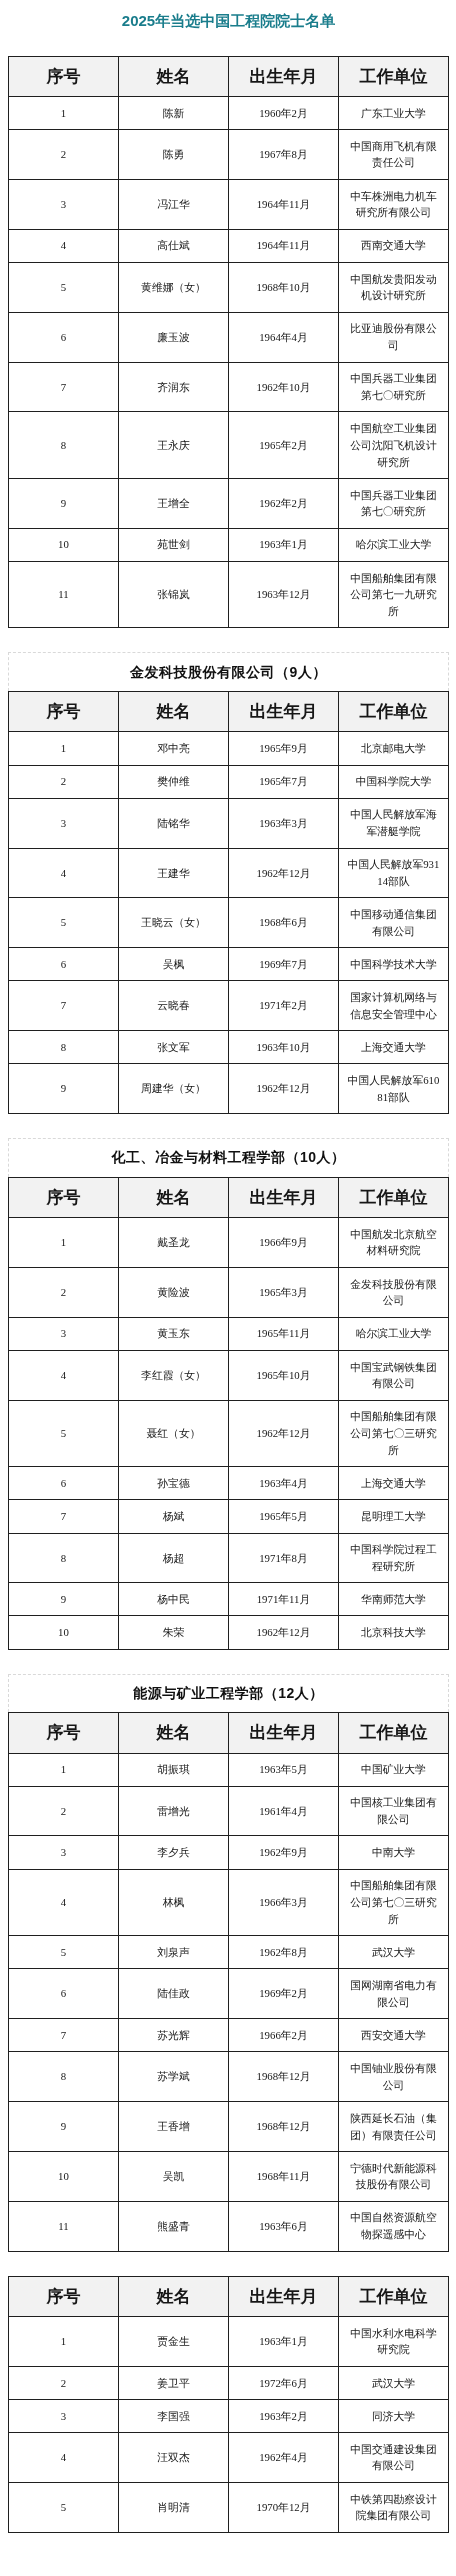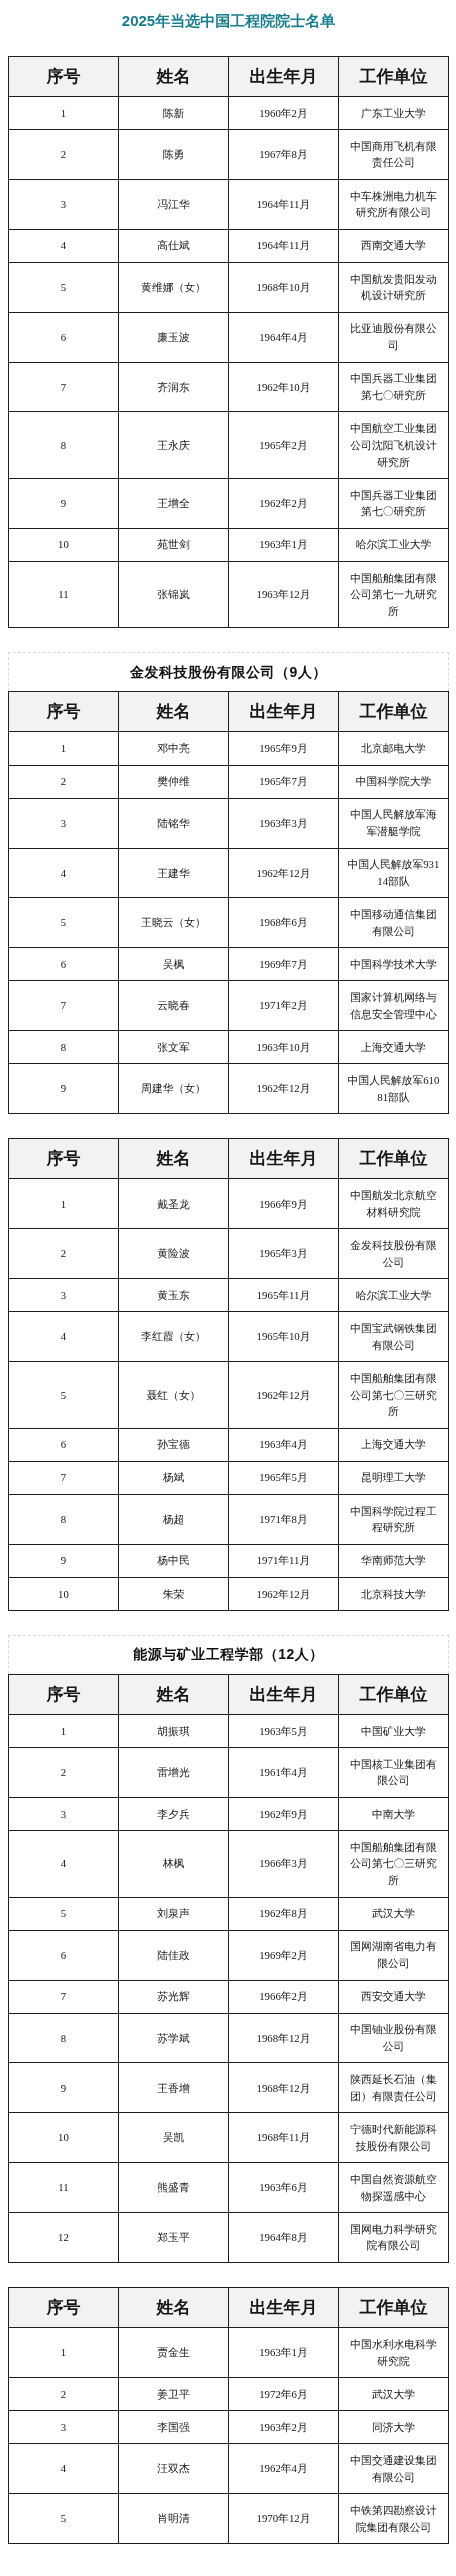--- a/index.html
+++ b/index.html
@@ -212,20 +212,21 @@
             <tr>
               <td>9</td>
               <td>周建华（女）</td>
               <td>1962年12月</td>
               <td>中国人民解放军61081部队</td>
             </tr>
           </tbody>
         </table>
       </div>
       <div class="section">
+        <div class="section-title-box"><span class="section-title">化工、冶金与材料工程学部（10人）</span></div>
         <table class="roster">
           <thead>
             <tr>
               <th style="width: 25%;">序号</th>
               <th style="width: 25%;">姓名</th>
               <th style="width: 25%;">出生年月</th>
               <th style="width: 25%;">工作单位</th>
             </tr>
           </thead>
           <tbody>
@@ -362,26 +363,20 @@
               <td>10</td>
               <td>吴凯</td>
               <td>1968年11月</td>
               <td>宁德时代新能源科技股份有限公司</td>
             </tr>
             <tr>
               <td>11</td>
               <td>熊盛青</td>
               <td>1963年6月</td>
               <td>中国自然资源航空物探遥感中心</td>
-            </tr>
-            <tr>
-              <td>12</td>
-              <td>郑玉平</td>
-              <td>1964年8月</td>
-              <td>国网电力科学研究院有限公司</td>
             </tr>
           </tbody>
         </table>
       </div>
       <div class="section">
         <table class="roster">
           <thead>
             <tr>
               <th style="width: 25%;">序号</th>
               <th style="width: 25%;">姓名</th>

